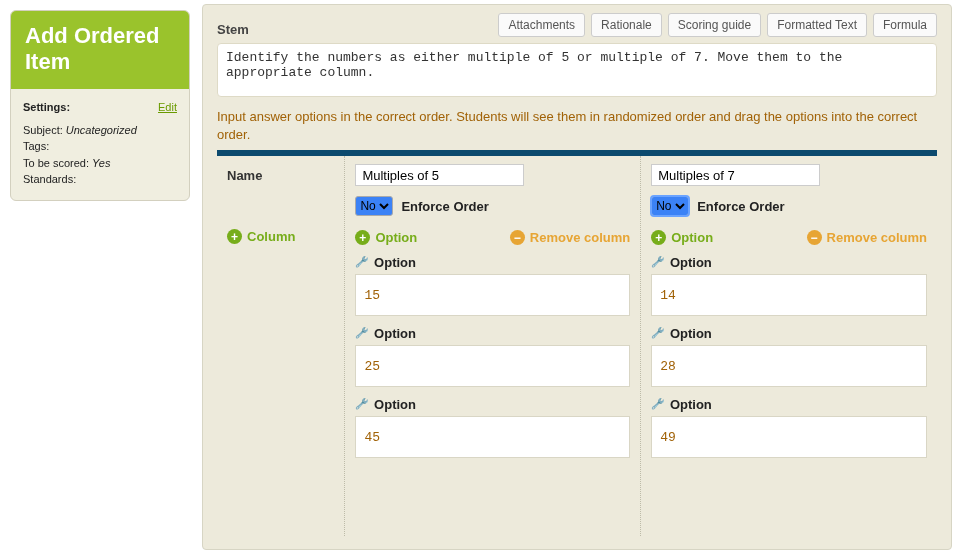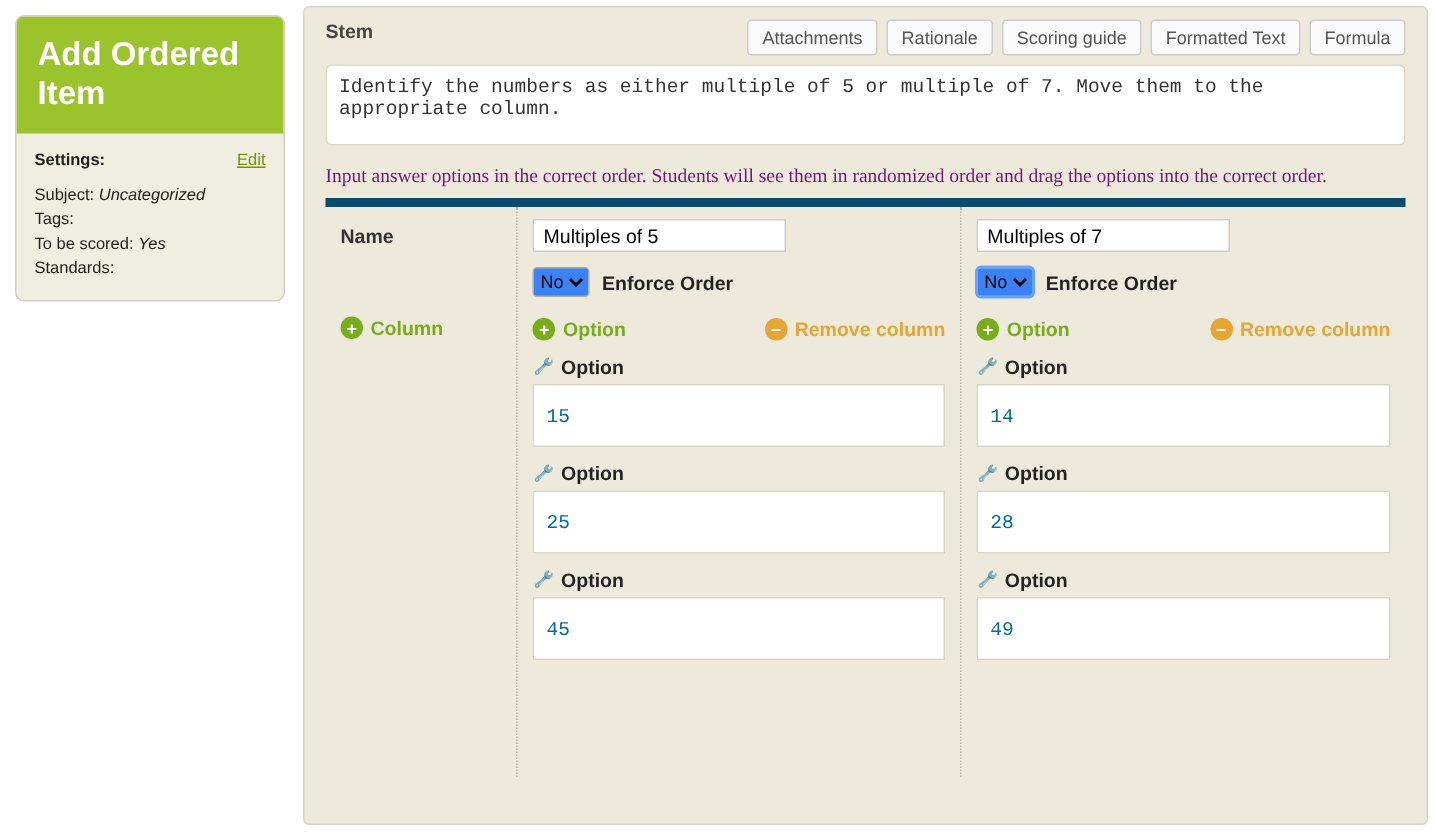--- a/index.html
+++ b/index.html
@@ -50,21 +50,21 @@
     border: 1px solid #d7d5c4;
     border-radius: 4px;
     margin: 4px 6px 6px 12px;
     padding: 4px 14px 0 14px;
     overflow: hidden;
     position: relative;
   }
   .stem-header {
     display: flex;
     justify-content: space-between;
-    align-items: flex-start;
+    align-items: flex-end;
     padding: 4px 0 6px 0;
   }
   .stem-label { font-weight: bold; color: #444; }
   .btn-row { display: flex; gap: 6px; }
   .btn {
     background: #fafafa;
     border: 1px solid #ccc;
     border-radius: 3px;
     padding: 4px 9px;
     font-size: 12px;
@@ -78,23 +78,22 @@
     background: #fff;
     border-radius: 4px;
     padding: 6px 8px;
     font-family: "Courier New", monospace;
     font-size: 13px;
     color: #333;
     resize: none;
   }
   .instructions {
     padding: 8px 0 6px 0;
-    color: #701a75;
+    color: #a16207;
     line-height: 1.4;
-    font-family: Liberation Serif, serif;
   }
   .columns-area {
     display: flex;
     border-top: 6px solid #0c4a6e;
     align-items: center;
   }
   .col {
     border-right: 1px dotted #bdbba8;
     padding: 8px 10px 0 10px;
     min-height: 380px;
@@ -169,21 +168,21 @@
   }
   .wrench { font-size: 11px; transform: rotate(90deg); display:inline-block; }
   .opt-input {
     width: 100%;
     height: 42px;
     border: 1px solid #d9d6c5;
     background: #fff;
     padding: 6px 8px;
     font-family: "Courier New", monospace;
     font-size: 13px;
-    color: #0369a1;
+    color: #a16207;
   }
 </style>
 </head>
 <body>
 
 <div class="sidebar">
   <div class="sidebar-box">
     <div class="sidebar-title">Add Ordered Item</div>
     <div class="sidebar-body">
       <div class="settings-row">

